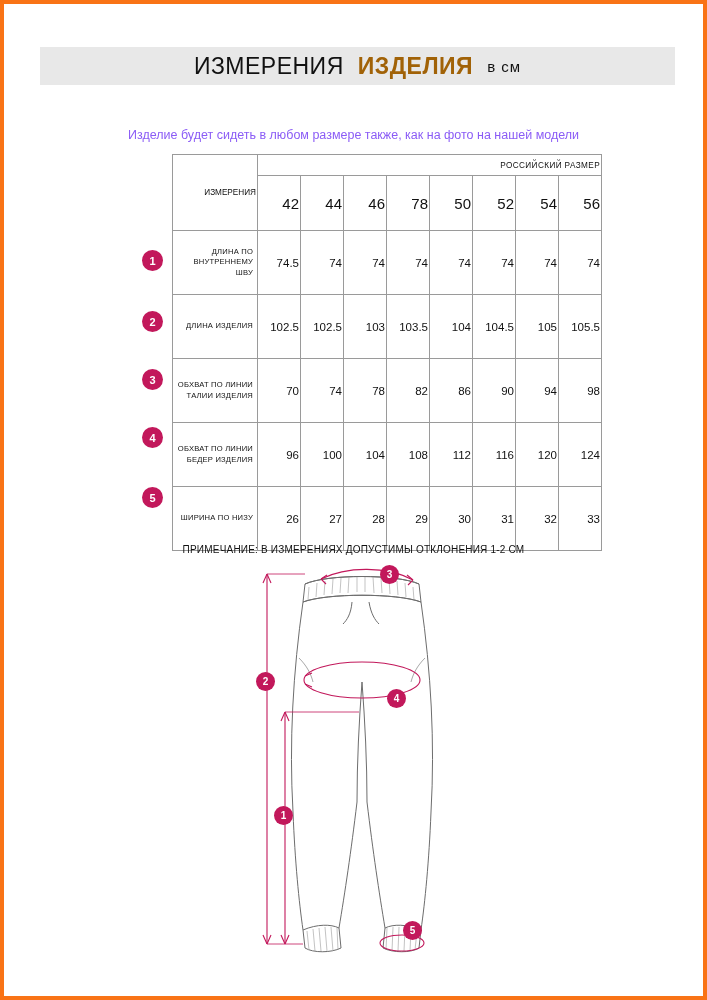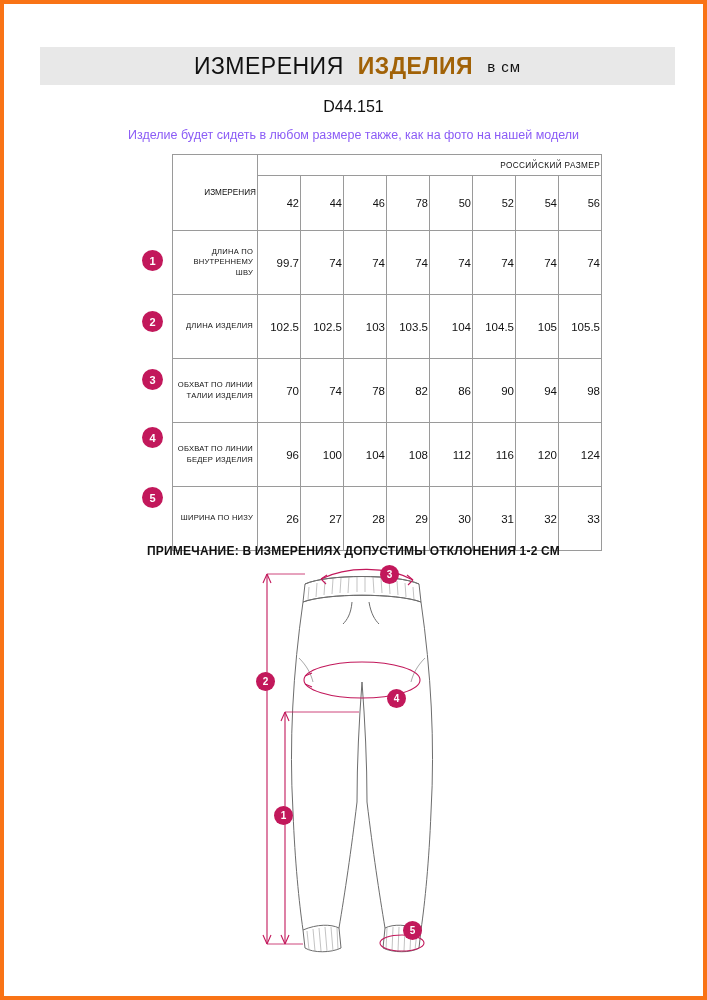--- a/index.html
+++ b/index.html
@@ -59,21 +59,21 @@
   }
   .col-lbl{width:76px;}
   .col-sz{width:40px;}
   th.ru{
     height:18px;
     font-size:8.2px;
     letter-spacing:.4px;
     font-weight:400;
   }
   th.num{
-    font-size:11px;
+    font-size:15px;
     font-weight:700;
     height:52px;
     margin-left:8px;
   }
   td.rowlbl{
     font-size:7.6px;
     line-height:1.35;
     letter-spacing:.2px;
     padding:3px 4px;
     height:57px;
@@ -94,21 +94,21 @@
     display:flex;align-items:center;justify-content:center;
   }
   .b1{left:138px;top:246px;}
   .b2{left:138px;top:307px;}
   .b3{left:138px;top:365px;}
   .b4{left:138px;top:423px;}
   .b5{left:138px;top:483px;}
 
   .note{
     position:absolute;left:0;right:0;top:540px;
-    text-align:center;font-size:12px;letter-spacing:.2px;color:#111;font-weight:bold;
+    text-align:center;font-size:10px;letter-spacing:.2px;color:#111;
   }
 
   
   .illus{
     position:absolute;
     left:243px;top:558px;
     width:230px;height:405px;
   }
   .illus svg{display:block;}
   .marker{
@@ -128,21 +128,20 @@
 <body>
 
 <div class="page">
 
   <div class="header-band">
     <span class="h-1">ИЗМЕРЕНИЯ</span>
     <span class="h-2">ИЗДЕЛИЯ</span>
     <span class="h-3">в см</span>
   </div>
 
-  <div class="article">D44.151</div>
   <div class="subtitle">Изделие будет сидеть в любом размере также, как на фото на  нашей модели</div>
 
   <div class="tbl-wrap">
     <table class="sz">
       <tbody>
           <tr>
         <th class="nb" rowspan="2" style="border:1px solid #9a9a9a;vertical-align:middle;">
           <span class="izm" style="display:block;font-size:8.2px;">ИЗМЕРЕНИЯ</span>
         </th>
         <th class="ru" colspan="8">РОССИЙСКИЙ РАЗМЕР</th>
@@ -153,21 +152,21 @@
         <th class="num col-sz">46</th>
         <th class="num col-sz">78</th>
         <th class="num col-sz">50</th>
         <th class="num col-sz">52</th>
         <th class="num col-sz">54</th>
         <th class="num col-sz">56</th>
       </tr>
 
       <tr>
         <td class="rowlbl col-lbl">ДЛИНА ПО ВНУТРЕННЕМУ ШВУ</td>
-        <td class="val">99.7</td>
+        <td class="val">74.5</td>
         <td class="val">74</td>
         <td class="val">74</td>
         <td class="val">74</td>
         <td class="val">74</td>
         <td class="val">74</td>
         <td class="val">74</td>
         <td class="val">74</td>
       </tr>
 
       <tr>

